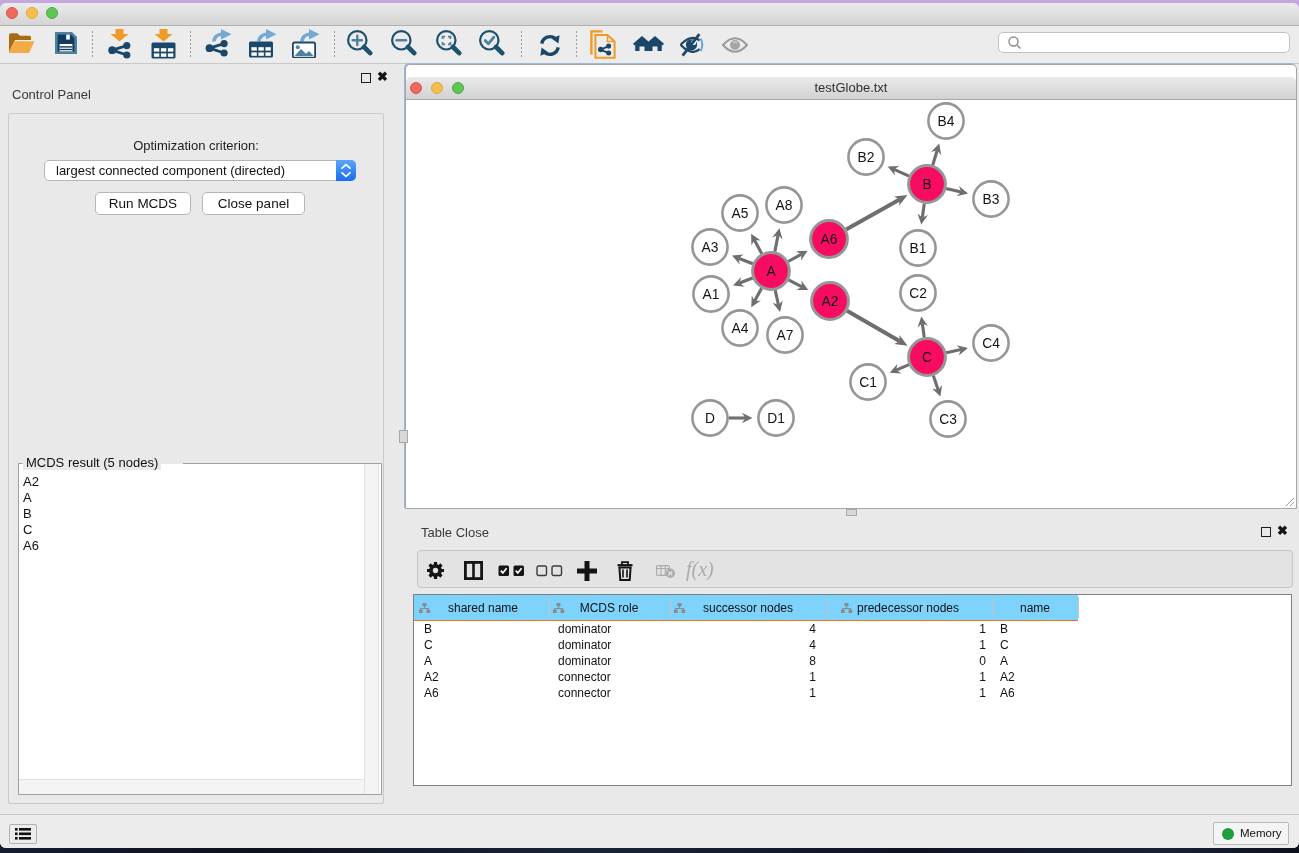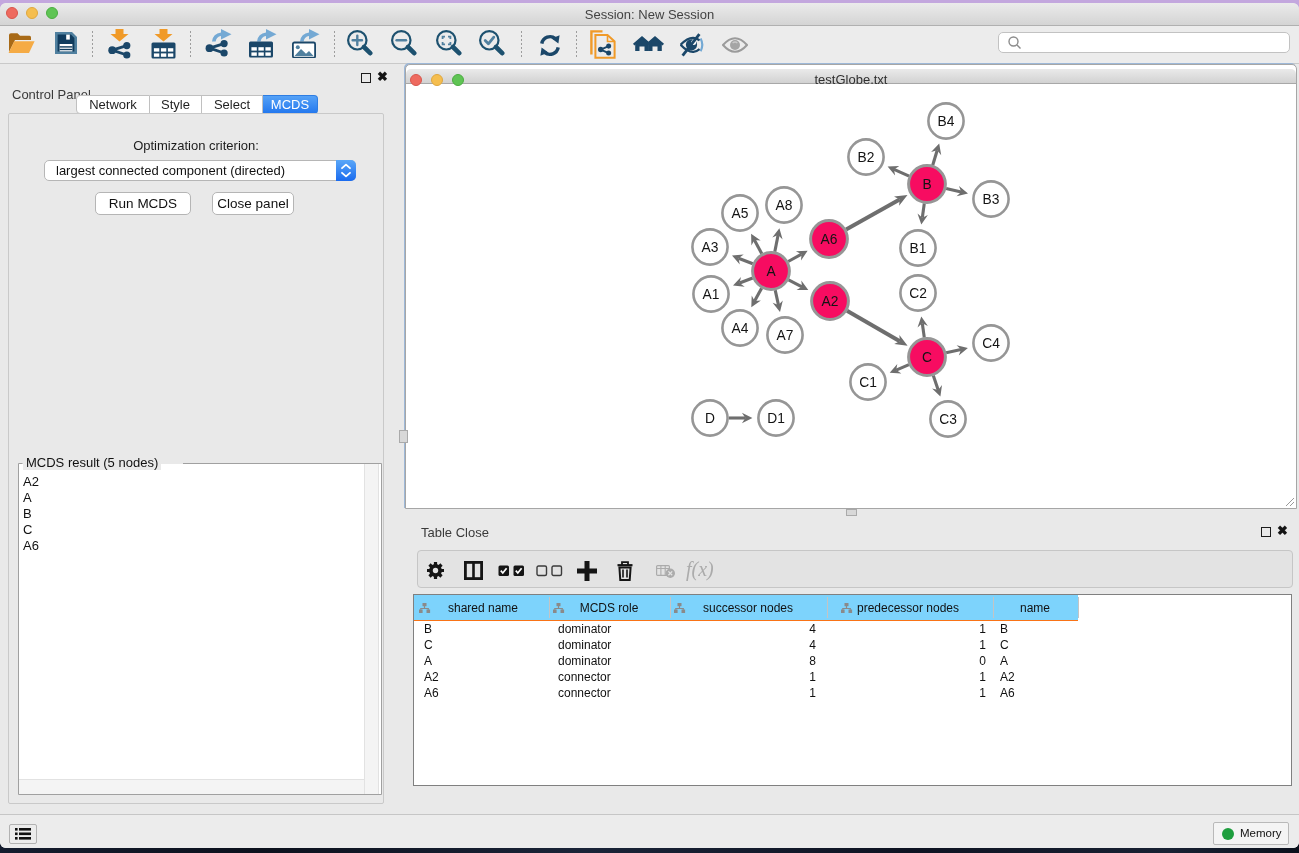--- a/index.html
+++ b/index.html
@@ -30,42 +30,41 @@
 #cp-combo{position:absolute;left:35px;top:46px;width:312px;height:21px;background:#fff;border:1px solid #b6b6b6;border-radius:5px;font-size:13px;color:#111;line-height:19px;padding-left:11px}
 #cp-spin{position:absolute;right:-1px;top:-1px;width:20px;height:21px;background:linear-gradient(#5aa7f8,#1a6bef);border-radius:0 5px 5px 0}
 .btn{position:absolute;height:23px;background:#fff;border:1px solid #b5b5b5;border-radius:5px;font-size:13.5px;color:#111;text-align:center;line-height:21px}
 #fieldset{position:absolute;left:9px;top:349px;width:364px;height:332px}
 #fs-leg{position:absolute;left:5px;top:-8px;font-size:13px;color:#111;background:#e9e9e9;padding:0 3px}
 #fs-list{position:absolute;left:1px;top:1px;width:362px;height:330px;background:#fff;font-size:13px;color:#111;padding-top:10px}
 #fs-list div{padding-left:4px;height:16px;line-height:16px}
 #fs-scroll{position:absolute;left:346px;top:1px;width:15px;height:330px;background:#f4f4f4;border-left:1px solid #e2e2e2;border-right:1px solid #e2e2e2}
 #fs-hscroll{position:absolute;left:1px;top:316px;width:345px;height:15px;background:#f4f4f4;border-top:1px solid #e2e2e2}
 #netwin{position:absolute;left:405px;top:61px;width:892px;height:445px;background:#fff;border:1px solid #a6a6a6;border-radius:5px 5px 0 0;box-shadow:-1px -1px 0 #9db8d8}
-#nw-tbar{position:absolute;left:0;top:4px;width:100%;height:15px;background:linear-gradient(#eaeaea,#d2d2d2);border-bottom:1px solid #a8a8a8;border-radius:5px 5px 0 0}
+#nw-tbar{position:absolute;left:0;top:12px;width:100%;height:23px;background:linear-gradient(#eaeaea,#d2d2d2);border-bottom:1px solid #a8a8a8;border-radius:5px 5px 0 0}
 #nw-title{position:absolute;top:3px;width:100%;text-align:center;font-size:13px;color:#303030}
 #tp-title{position:absolute;left:421px;top:522px;font-size:13px;color:#3a3a3a}
 #tp-toolbar{position:absolute;left:417px;top:547px;width:876px;height:38px;background:#e3e3e3;border:1px solid #c6c6c6;border-radius:4px}
 #tp-table{position:absolute;left:413px;top:591px;width:879px;height:192px;background:#fff;border:1px solid #808080}
 #tp-header{position:absolute;left:0;top:0;width:664px;height:26px;background:#7dd3fc;border-bottom:1px solid #f97316}
 .hsep{position:absolute;top:2px;height:21px;width:1px;background:#c4c4c4}
 .hlabel{position:absolute;top:6px;font-size:12px;color:#111;white-space:nowrap}
 .cell{position:absolute;font-size:12px;color:#111;height:16px;line-height:16px;white-space:nowrap}
 #tp-tabs{position:absolute;left:672px;top:787px;height:20px;display:flex}
 #memband{position:absolute;left:1213px;top:819px;width:76px;height:23px;background:#f4f4f4;border:1px solid #b9b9b9;border-radius:2px;font-size:11.5px;color:#111}
 #listbtn{position:absolute;left:9px;top:821px;width:28px;height:20px;background:#ececec;border:1px solid #b2b2b2;border-radius:2px}
 .grip{position:absolute;background:#d8d8d8;border:1px solid #aaa}
 </style></head>
 <body>
 <div id="desk-bottom"></div>
 <div id="app">
   <div id="titlebar">
       <div class="tl t1"></div>
       <div class="tl t2"></div>
       <div class="tl t3"></div>
-    <div id="titletext">Session: New Session</div>
     </div>
   <div id="toolbar">
       <svg class="ticon" style="left:8px;top:6px" width="27" height="22" viewBox="0 0 27 22">
         <path d="M1 20 L1 3 Q1 1.2 3 1.2 L9.5 1.2 L12 3.8 L21.5 3.8 Q23 3.8 23 5.4 L23 8 L7 8 Z" fill="#a86a17"></path>
 <path d="M0.6 21 L6.2 9.2 L26.6 9.2 L21 21 Z" fill="#f5ab45"></path>
       </svg>
       <svg class="ticon" style="left:54px;top:5px" width="24" height="24" viewBox="0 0 24 24">
         <path d="M1 1 L18 1 L23 6 L23 23 L1 23 Z" fill="#50809f"></path>
 <path d="M3.6 3.6 L17 3.6 L20.4 7 L20.4 20.4 L3.6 20.4 Z" fill="#113c5e"></path>
 <rect x="12.2" y="3.6" width="3.6" height="5" fill="#fff"></rect>
@@ -218,36 +217,30 @@
       <div id="searchbox">
         <svg width="16" height="16" style="position:absolute;left:8px;top:2px">
           <circle cx="6.5" cy="6.5" r="4.5" fill="none" stroke="#8c8c8c" stroke-width="1.4"></circle>
           <path d="M10 10 L13.5 13.5" stroke="#8c8c8c" stroke-width="1.4"></path>
         </svg>
       </div>
     </div>
   <div id="cp-title">Control Panel</div>
   <div class="wbtn-sq" style="left:361px;top:70px"></div>
   <div class="wbtn-x" style="left:377px;top:68px">✖</div>
-  <div id="cp-tabs">
-    <div class="tabseg first" style="width:74px">Network</div>
-    <div class="tabseg" style="width:52px">Style</div>
-    <div class="tabseg" style="width:61px">Select</div>
-    <div class="tabseg last sel" style="width:55px">MCDS</div>
-  </div>
   <div id="cp-box">
     <div id="cp-combo">largest connected component (directed)
       <div id="cp-spin"><svg width="20" height="21" viewBox="0 0 20 21">
             <path d="M6 8.2 L10 4.6 L14 8.2" fill="none" stroke="#fff" stroke-width="1.8" stroke-linecap="round" stroke-linejoin="round"></path>
             <path d="M6 12.8 L10 16.4 L14 12.8" fill="none" stroke="#fff" stroke-width="1.8" stroke-linecap="round" stroke-linejoin="round"></path>
           </svg></div>
     </div>
     <div id="cp-opt">Optimization criterion:</div>
     <div class="btn" style="left:86px;top:78px;width:96px">Run MCDS</div>
-    <div class="btn" style="left:203px;top:78px;width:82px">Close panel</div>
+    <div class="btn" style="left:193px;top:78px;width:103px">Close panel</div>
     <div id="fieldset">
       <svg width="364" height="332" style="position:absolute" viewBox="0 0 364 332">
           <path d="M4.5 0.5 L0.5 0.5 L0.5 331.5 L363.5 331.5 L363.5 0.5 L165 0.5" fill="none" stroke="#a0a0a0"></path>
         </svg>
       <div id="fs-list">
           <div>A2</div>
           <div>A</div>
           <div>B</div>
           <div>C</div>
           <div>A6</div>

